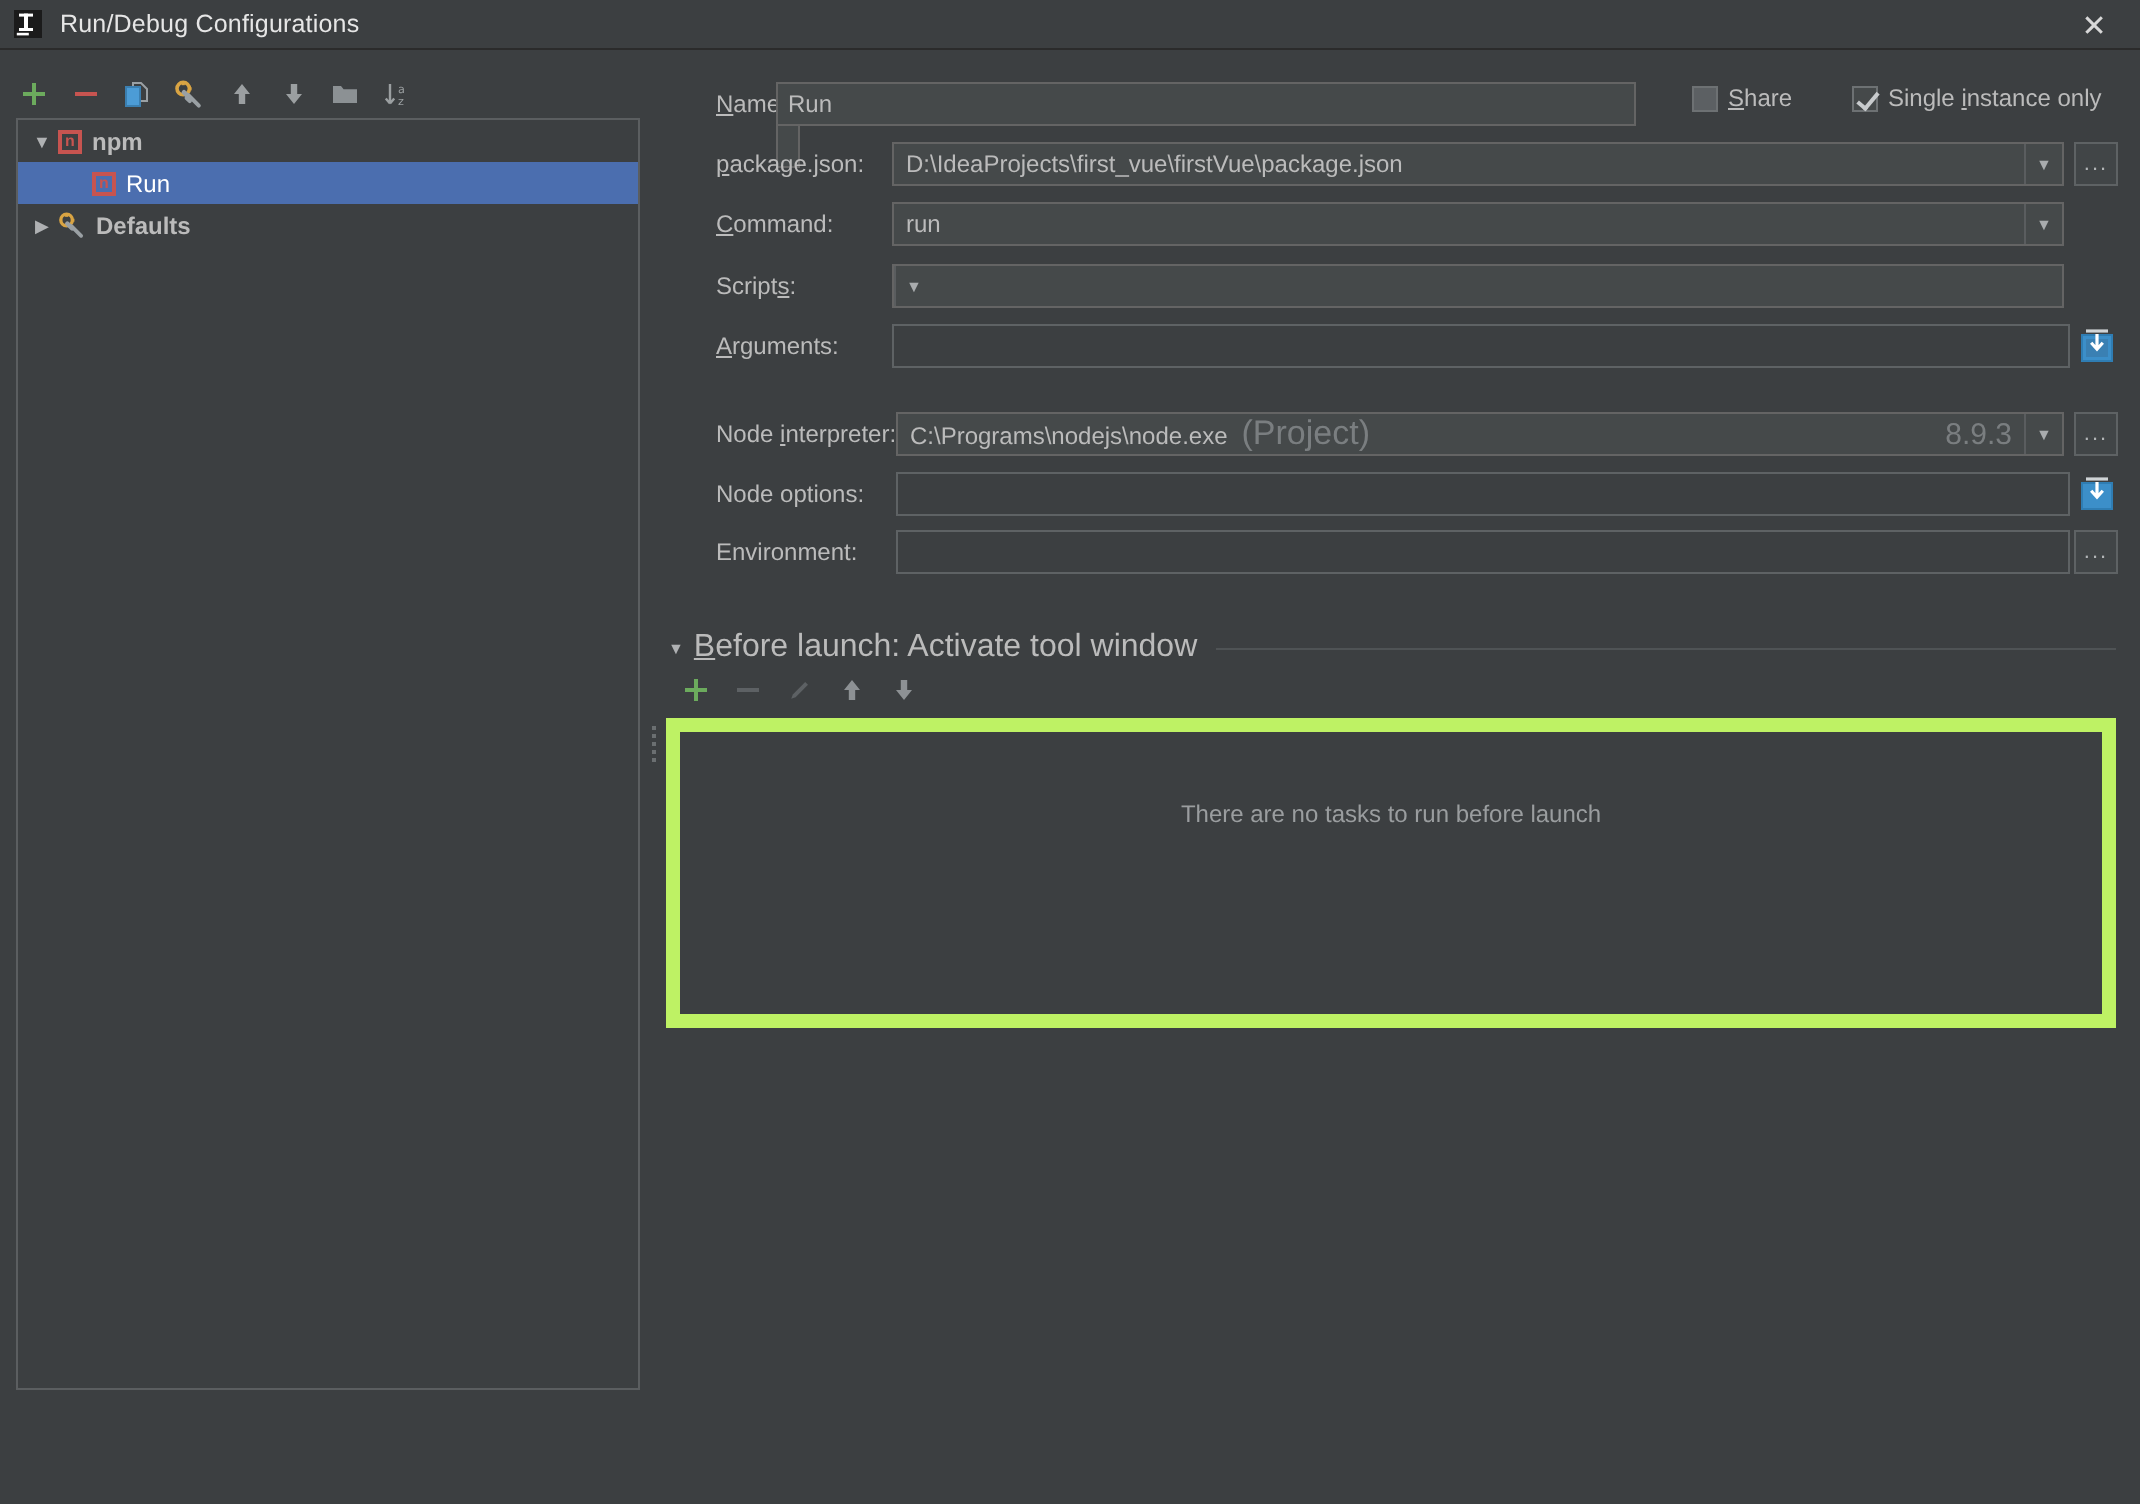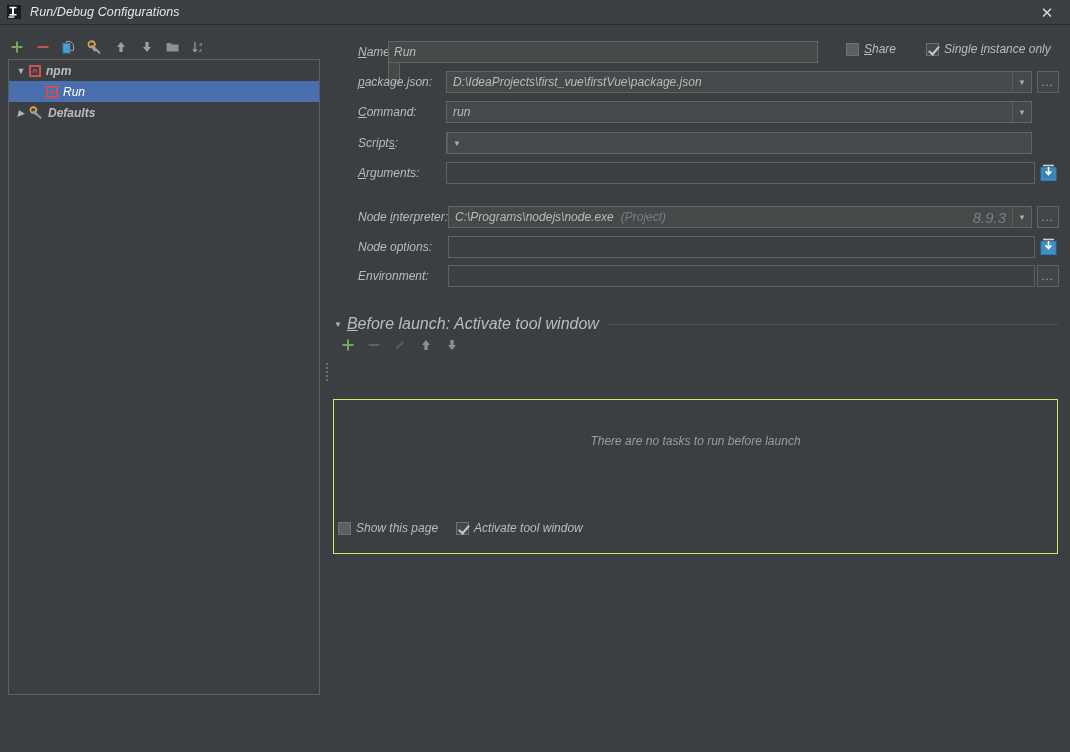--- a/index.html
+++ b/index.html
@@ -6,21 +6,21 @@
   html, body {
     margin: 0; padding: 0;
     width: 1070px; height: 752px;
     overflow: hidden;
     font-family: "Liberation Sans", sans-serif;
     font-size: 12px;
     background: #3c3f41;
     color: #bbbbbb;
     -webkit-font-smoothing: antialiased;
   }
-  #app { position: relative; width: 1070px; height: 752px; background: #3c3f41; font-style: italic; }
+  #app { position: relative; width: 1070px; height: 752px; background: #3c3f41; }
 
   
   .titlebar {
     position: absolute; left: 0; top: 0; width: 1070px; height: 25px;
     background: #3c3f41;
     display: flex; align-items: center;
     border-bottom: 1px solid #2b2b2b;
   }
   .titlebar-icon { margin-left: 7px; width: 14px; height: 14px; display:block; }
   .titlebar-title {
@@ -94,21 +94,21 @@
   .textfield.empty { background: #3c3f41; border-color: #5e6264; }
 
   .combo {
     position: relative; height: 22px; display: flex; align-items: center;
     background: #45494a; border: 1px solid #646464;
   }
   .combo .ctext {
     flex: 1; padding: 0 6px; font-size: 12px; color: #bbbbbb;
     white-space: nowrap; overflow: hidden; display: flex; align-items: baseline;
   }
-  .combo .cmuted { color: #7a7e80; margin-left: 7px; font-size: 12px; }
+  .combo .cmuted { color: #7a7e80; margin-left: 7px; font-size: 17px; }
   .combo .cver { color: #7a7e80; font-size: 15px; margin-right: 6px; }
   .combo .arrow {
     width: 19px; height: 20px; border-left: 1px solid #5a5d5f;
     display: flex; align-items: center; justify-content: center;
     color: #a9acae; font-size: 8px;
   }
   .ellipsis-btn {
     width: 22px; height: 22px; border: 1px solid #5e6264; background: #414547;
     display: flex; align-items: center; justify-content: center;
     color: #b2b5b7; font-size: 11px; letter-spacing: 1px; line-height: 6px;
@@ -142,22 +142,22 @@
   .bl-title { color: #bbbbbb; font-size: 16px; white-space: nowrap; }
   .bl-rule { flex: 1; height: 1px; background: #4f5355; margin-left: 9px; }
 
   .bl-toolbar {
     position: absolute; left: 14px; top: 308px; display: flex; align-items: center; gap: 3px;
   }
   .blbtn { width: 23px; height: 22px; display:flex; align-items:center; justify-content:center; }
 
   .tasks-box {
     position: absolute; left: 11px; top: 333px; right: 12px; height: 155px;
-    border: 1px solid #bef264; background: #3c3f41;
-    display: flex; align-items: flex-start; justify-content: center; margin-top: 40px;
+    border: 7px solid #bef264; background: #3c3f41;
+    display: flex; align-items: flex-start; justify-content: center;
   }
   .tasks-empty { margin-top: 34px; color: #9a9d9f; font-size: 12px; }
 
   .splitter-handle {
     position: absolute; left: 1px; top: 333px; width: 7px; height: 26px;
     display: flex; flex-direction: column; justify-content: center; gap: 2px; align-items: center;
   }
   .splitter-handle i { width: 2px; height: 2px; background: #6b6f71; display: block; }
 
   .bottom-checks { position: absolute; left: 16px; top: 495px; display: flex; align-items: center; gap: 18px; }
@@ -416,30 +416,20 @@
       <i></i>
       <i></i>
       <i></i>
       <i></i>
     </div>
 
     <div class="tasks-box">
       <span class="tasks-empty">There are no tasks to run before launch</span>
     </div>
 
-    <div class="bottom-checks">
-      <div class="chk-wrap">
-        <span class="chk"></span>
-        <span class="chk-label">Show this page</span>
-      </div>
-      <div class="chk-wrap">
-        <span class="chk checked"></span>
-        <span class="chk-label">Activate tool window</span>
-      </div>
-    </div>
   </div>
 
   <div class="btnbar">
     
     
     
     
   </div>
 
 </div>

